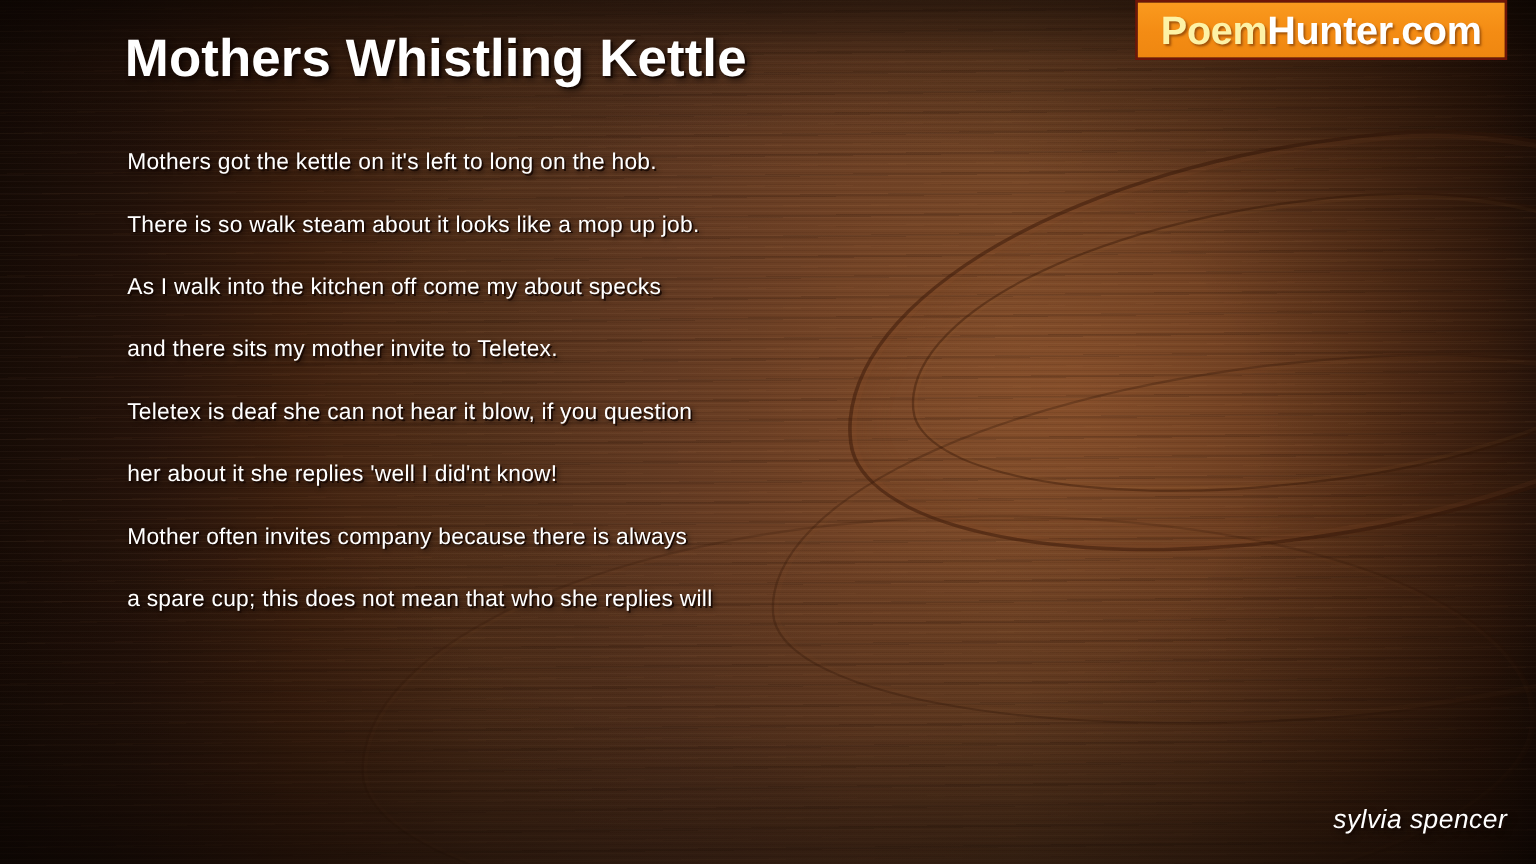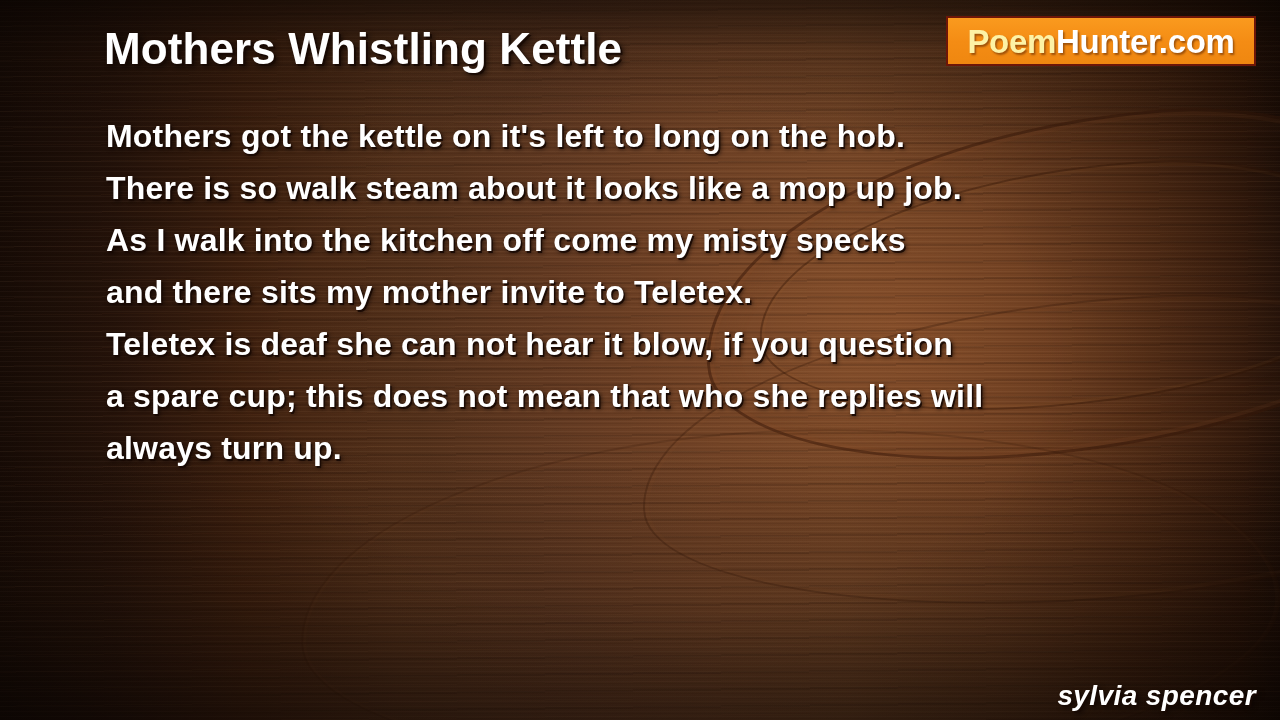--- a/index.html
+++ b/index.html
@@ -174,52 +174,52 @@
 
   .poem-body {
     position: absolute;
     left: 106px;
     top: 110px;
     width: 1100px;
   }
 
   .poem-line {
     color: #ffffff;
-    font-size: 32px;
-    font-weight: bold;
+    font-size: 19px;
+    font-weight: normal;
     line-height: 52px;
     height: 52px;
     white-space: nowrap;
     letter-spacing: 0.2px;
     text-shadow:
        1.5px 1.5px 0 rgba(24, 9, 3, 0.90),
        2px 2px 4px rgba(10, 4, 1, 0.70);
   }
 
   .author {
     position: absolute;
     right: 24px;
-    bottom: 8px;
+    bottom: 24px;
     color: #ffffff;
-    font-size: 28px;
+    font-size: 22px;
     font-style: italic;
-    font-weight: bold;
+    font-weight: normal;
     letter-spacing: 0.4px;
     white-space: nowrap;
     text-shadow:
        2px 2px 0 rgba(24, 9, 3, 0.85),
        3px 3px 5px rgba(8, 3, 1, 0.70);
   }
 
   
 
   .logo-badge {
     position: absolute;
     left: 946px;
-    top: 16px;
+    top: 0;
     width: 310px;
     height: 50px;
     box-sizing: border-box;
     border: 2px solid #6d1608;
     background: linear-gradient(180deg, #fa9a1e 0%, #f48c14 52%, #ef8710 100%);
     display: flex;
     align-items: center;
     justify-content: center;
     overflow: hidden;
   }
@@ -254,23 +254,24 @@
 
     <div class="poem-title">Mothers Whistling Kettle</div>
 
     <div class="logo-badge">
       <span class="logo-text"><span class="logo-poem">Poem</span><span class="logo-hunter">Hunter.com</span></span>
     </div>
 
     <div class="poem-body">
       <div class="poem-line">Mothers got the kettle on it's left to long on the hob.</div>
       <div class="poem-line">There is so walk steam about it looks like a mop up job.</div>
-      <div class="poem-line">As I walk into the kitchen off come my misty specks</div>
+      <div class="poem-line">As I walk into the kitchen off come my about specks</div>
       <div class="poem-line">and there sits my mother invite to Teletex.</div>
       <div class="poem-line">Teletex is deaf she can not hear it blow, if you question</div>
+      <div class="poem-line">her about it she replies 'well I did'nt know!</div>
+      <div class="poem-line">Mother often invites company because there is always</div>
       <div class="poem-line">a spare cup; this does not mean that who she replies will</div>
-      <div class="poem-line">always turn up.</div>
     </div>
 
     <div class="author">sylvia spencer</div>
 
   </div>
 </div>
 
 </body></html>

